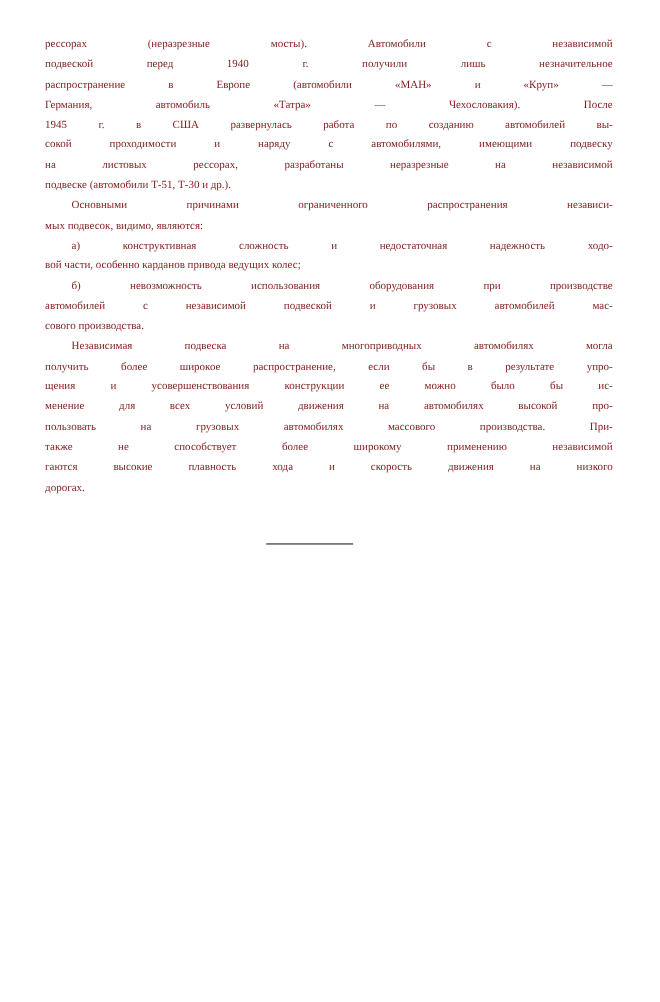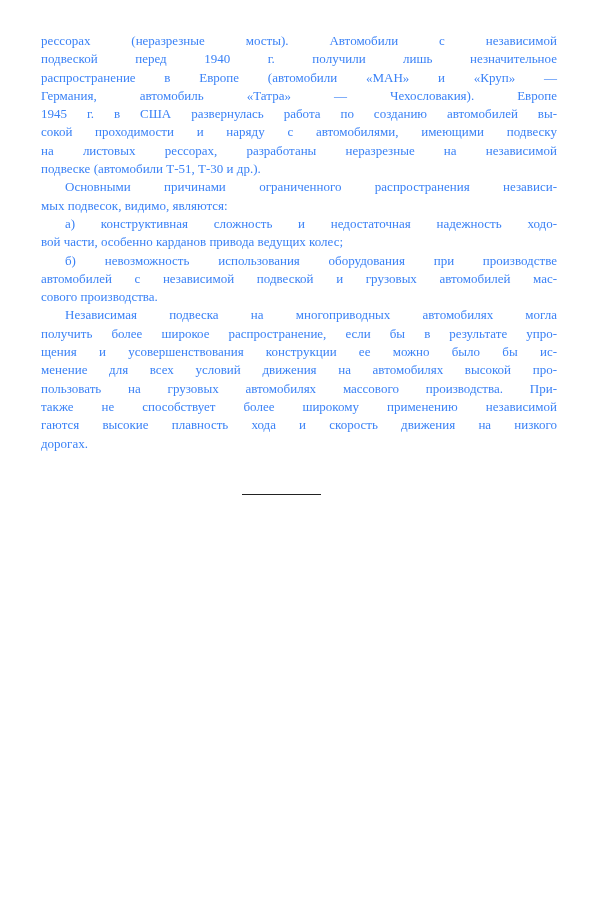--- a/index.html
+++ b/index.html
@@ -3,22 +3,22 @@
   <meta charset="utf-8">
   <style>
     html, body { margin: 0; padding: 0; background: #ffffff; }
     body { width: 600px; height: 911px; position: relative; overflow: hidden; }
     .page {
       position: absolute;
       left: 41px;
       top: 32px;
       width: 516px;
       font-family: "Liberation Serif", serif;
-      font-size: 13px;
-      color: #3b82f6;
+      font-size: 10px;
+      color: #7f1d1d;
     }
     .line {
       display: block;
       height: 18.3px;
       line-height: 18.3px;
       white-space: nowrap;
       text-align: justify;
       text-align-last: justify;
     }
     .line.last { text-align-last: left; }
@@ -33,21 +33,21 @@
     }
   </style>
 </head>
 <body>
 
 <div class="page">
   <div>
     <span class="line">рессорах (неразрезные мосты). Автомобили с независимой</span>
     <span class="line">подвеской перед 1940 г. получили лишь незначительное</span>
     <span class="line">распространение в Европе (автомобили «МАН» и «Круп» —</span>
-    <span class="line">Германия, автомобиль «Татра» — Чехословакия). Европе</span>
+    <span class="line">Германия, автомобиль «Татра» — Чехословакия). После</span>
     <span class="line">1945 г. в США развернулась работа по созданию автомобилей вы-</span>
     <span class="line">сокой проходимости и наряду с автомобилями, имеющими подвеску</span>
     <span class="line">на листовых рессорах, разработаны неразрезные на независимой</span>
     <span class="line last">подвеске (автомобили Т-51, Т-30 и др.).</span>
   </div>
   <div>
     <span class="line indent">Основными причинами ограниченного распространения независи-</span>
     <span class="line last">мых подвесок, видимо, являются:</span>
   </div>
   <div>

